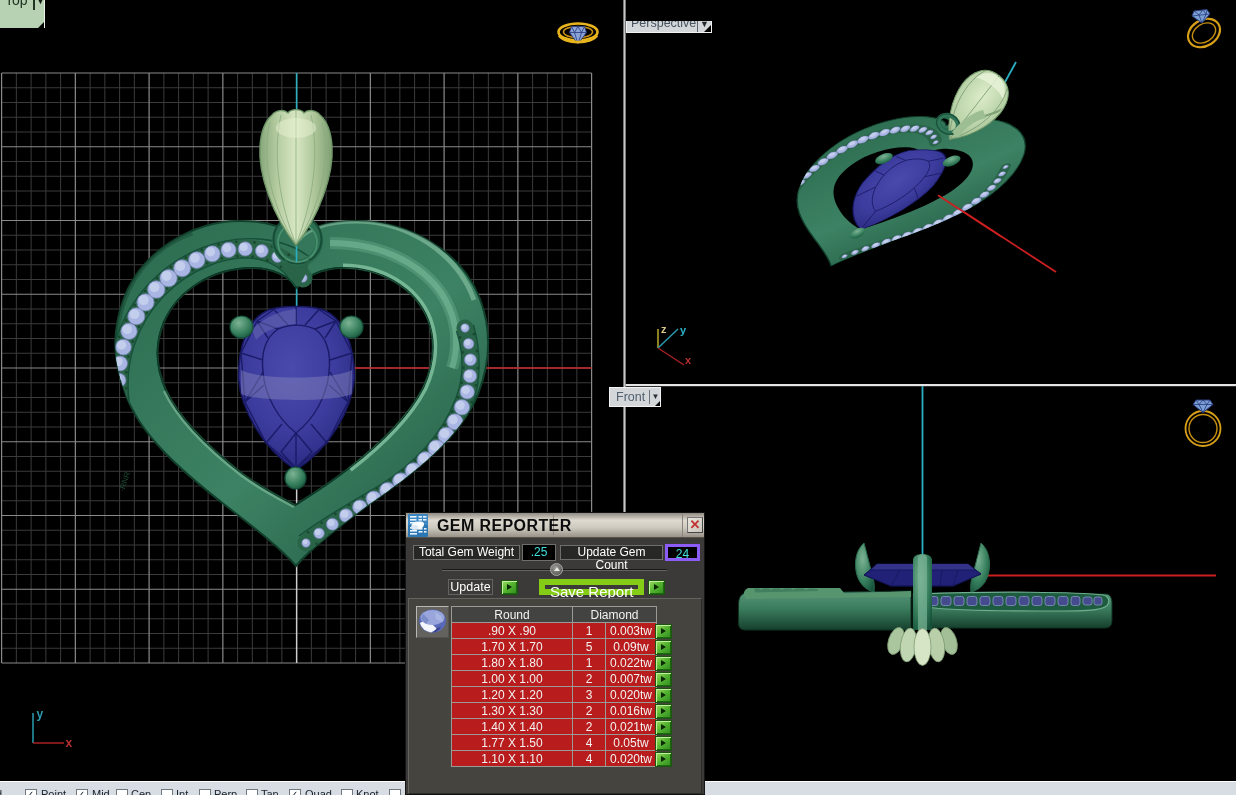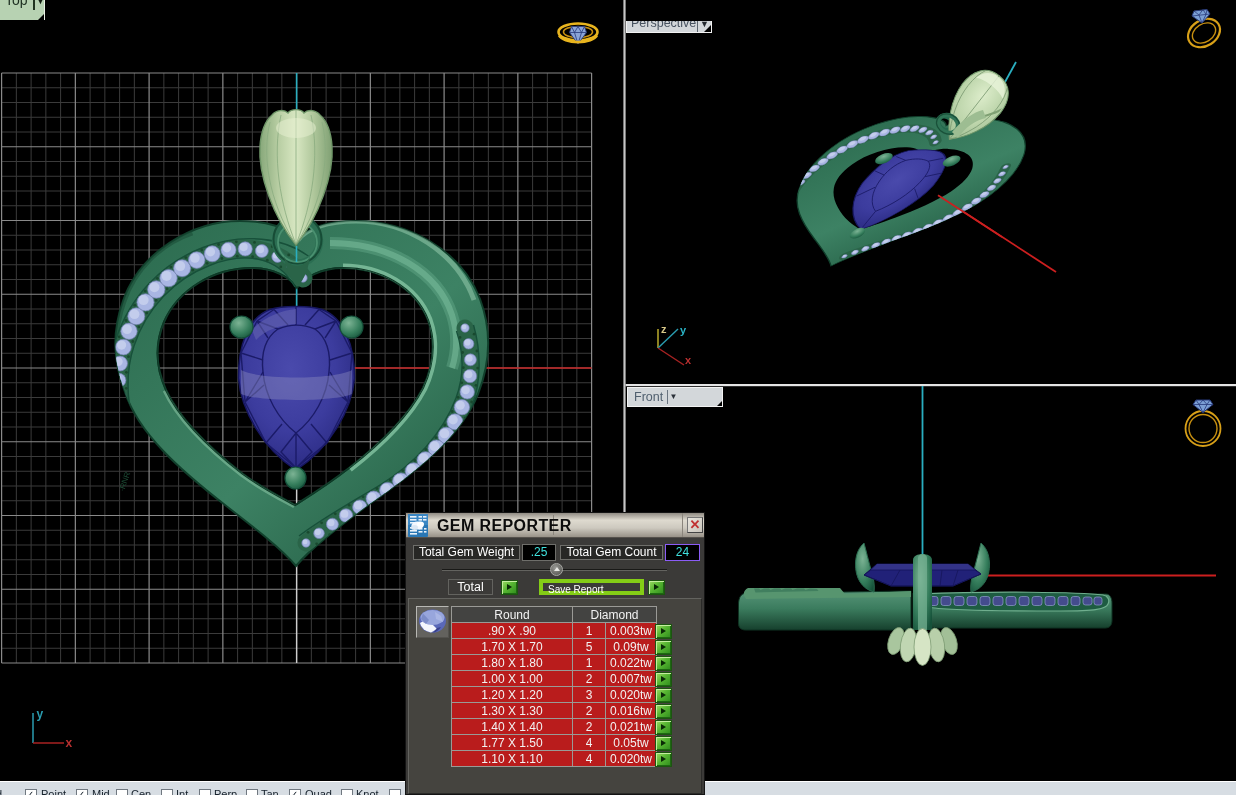--- a/index.html
+++ b/index.html
@@ -417,33 +417,33 @@
 
   <g id="ringIconFront">
     <circle cx="1203" cy="428.5" r="17.5" fill="none" stroke="#d8a018" stroke-width="1.8"></circle>
     <circle cx="1203" cy="428.5" r="14" fill="none" stroke="#c89010" stroke-width="1.4"></circle>
     <path d="M1196 400 L1210 400 L1213 404.5 L1203 412.5 L1193 404.5 Z" fill="#7b9fd4" stroke="#26387a" stroke-width="1"></path>
     <path d="M1196 400 L1199 404.5 L1203 400 L1207 404.5 L1210 400 M1193 404.5 L1213 404.5 M1199 404.5 L1203 412.5 L1207 404.5" stroke="#26387a" stroke-width="0.8" fill="none"></path>
   </g>
 </g>
 </svg>
 
-<div class="vplabel" style="left:0;top:0;width:44px;height:20px;background:#b7d2b2;border-right:1px solid #e9f2e6;">
+<div class="vplabel" style="left:0;top:0;width:44px;height:28px;background:#b7d2b2;border-right:1px solid #e9f2e6;">
   <div style="position:absolute;left:5px;top:-8px;font-size:14px;color:#1c2e20;">Top</div>
   <div style="position:absolute;left:33px;top:0;width:1.5px;height:10px;background:#20341f;"></div>
   <div style="position:absolute;left:36px;top:-4px;font-size:9px;color:#101c10;">▼</div>
   <div style="position:absolute;right:0;bottom:0;width:0;height:0;border-left:6px solid transparent;border-bottom:6px solid #000;"></div>
 </div>
 <div class="vplabel" style="left:626px;top:0;width:84px;height:11px;background:#d3d7da;border:1px solid #f2f2f2;border-top:none;margin-top:21px;">
   <div style="position:absolute;left:4px;top:-5px;font-size:12.5px;color:#47525f;">Perspective</div>
   <div style="position:absolute;left:70px;top:0;width:1px;height:11px;background:#5a646e;"></div>
   <div style="position:absolute;left:73px;top:-2px;font-size:9px;color:#23282e;">▼</div>
   <div style="position:absolute;right:0;bottom:0;width:0;height:0;border-left:7px solid transparent;border-bottom:7px solid #000;"></div>
 </div>
-<div class="vplabel" style="left:627px;top:387px;width:50px;height:18px;background:#d3d7da;border:1px solid #f2f2f2;padding-left:44px;">
+<div class="vplabel" style="left:609px;top:387px;width:50px;height:18px;background:#d3d7da;border:1px solid #f2f2f2;">
   <div style="position:absolute;left:6px;top:1.5px;font-size:12.5px;color:#51606f;">Front</div>
   <div style="position:absolute;left:38.5px;top:2px;width:1px;height:14px;background:#6a7480;"></div>
   <div style="position:absolute;left:41.5px;top:3.5px;font-size:8px;color:#2a3038;">▼</div>
   <div style="position:absolute;right:0;bottom:0;width:0;height:0;border-left:5px solid transparent;border-bottom:5px solid #000;"></div>
 </div>
 
 <div class="abs" id="osnap" style="left:0;top:781px;width:705px;height:14px;background:#d7dde3;border-top:1.5px solid #fff;overflow:hidden;font-size:11px;color:#15202b;">
   <div class="abs" style="left:-4px;top:6px;">d</div>
   <div class="abs" style="left:25px;top:7px;width:10px;height:10px;background:#fff;border:1px solid #707880;font-size:10px;line-height:9px;">✓</div>
   <div class="abs" style="left:41px;top:6px;">Point</div>
@@ -492,33 +492,33 @@
           <rect x="16" y="17" width="2.5" height="1.6"></rect>
       </g>
       <ellipse cx="9.5" cy="11.5" rx="6" ry="4" fill="#f4f8ff"></ellipse>
       <ellipse cx="6.5" cy="13.5" rx="3.5" ry="2.5" fill="#dde8f4"></ellipse>
       <ellipse cx="12.5" cy="10" rx="3.5" ry="2.6" fill="#ffffff"></ellipse>
     </svg>
   </div>
 
   <div class="abs" style="left:7px;top:32px;width:107px;height:15px;background:#272725;border:1px solid #6e6e6a;box-sizing:border-box;line-height:13px;text-align:center;color:#fff;">Total Gem Weight</div>
   <div class="abs" style="left:116px;top:31px;width:34px;height:17px;background:#000;border:1px solid #6e6e6a;box-sizing:border-box;line-height:15px;text-align:center;color:#3fe0dc;">.25</div>
-  <div class="abs" style="left:154px;top:32px;width:103px;height:15px;background:#272725;border:1px solid #6e6e6a;box-sizing:border-box;line-height:13px;text-align:center;color:#fff;">Total Gem Count</div>
-  <div class="abs" style="left:259px;top:31px;width:35px;height:17px;background:#000;border:1px solid #8b5cf6;box-sizing:border-box;line-height:15px;text-align:center;color:#3fe0dc;">24</div>
+  <div class="abs" style="left:154px;top:32px;width:103px;height:15px;background:#272725;border:1px solid #6e6e6a;box-sizing:border-box;line-height:13px;text-align:center;color:#fff;">Update Gem Count</div>
+  <div class="abs" style="left:259px;top:31px;width:35px;height:17px;background:#000;border:3px solid #8b5cf6;box-sizing:border-box;line-height:15px;text-align:center;color:#3fe0dc;">24</div>
 
   <div class="abs" style="left:36px;top:56px;width:225px;height:1px;background:#191917;border-bottom:1px solid #63635f;"></div>
   <div class="abs" style="left:144px;top:49.5px;width:13px;height:13px;border-radius:50%;background:radial-gradient(circle at 40% 35%,#9a9a96,#4c4c48);border:1px solid #a8a8a4;box-sizing:border-box;">
     <div class="abs" style="left:3px;top:3.5px;width:0;height:0;border-left:3.2px solid transparent;border-right:3.2px solid transparent;border-bottom:4.5px solid #e8e8e4;"></div>
   </div>
 
-  <div class="abs" style="left:42px;top:66px;width:45px;height:16px;border:1px solid #63635f;box-sizing:border-box;line-height:14px;text-align:center;color:#fff;font-size:12.5px;">Total</div>
+  <div class="abs" style="left:42px;top:66px;width:45px;height:16px;border:1px solid #63635f;box-sizing:border-box;line-height:14px;text-align:center;color:#fff;font-size:12.5px;">Update</div>
   <div class="abs gbtn" style="left:95px;top:67px;">
     <div class="tri"></div>
     </div>
-  <div class="abs" style="left:133px;top:66px;width:105px;height:16px;border:4px solid #84cc16;box-sizing:border-box;line-height:14px;padding-left:5px;color:#fff;font-size:10px;">Save Report</div>
+  <div class="abs" style="left:133px;top:66px;width:105px;height:16px;border:6px solid #84cc16;box-sizing:border-box;line-height:14px;padding-left:5px;color:#fff;font-size:15px;">Save Report</div>
   <div class="abs gbtn" style="left:242px;top:67px;">
     <div class="tri"></div>
     </div>
 
   <div class="abs" style="left:2px;top:85px;width:294px;height:196px;background:#45443f;border:1px solid #63635f;border-right-color:#2a2a28;border-bottom-color:#2a2a28;box-sizing:border-box;"></div>
 
   <div class="abs" style="left:10px;top:93px;width:33px;height:32px;background:#63625e;border:1px solid #b8b8b4;border-right-color:#53524e;border-bottom-color:#53524e;box-sizing:border-box;">
     <svg width="31" height="30" viewBox="0 0 31 30">
       <ellipse cx="15.5" cy="14" rx="13.5" ry="11.5" fill="#5a68b8"></ellipse>
       <path d="M3 16 A13.5 11.5 0 0 0 14 25.4 L20 22 L10 12 Z" fill="#f4f6fc"></path>

